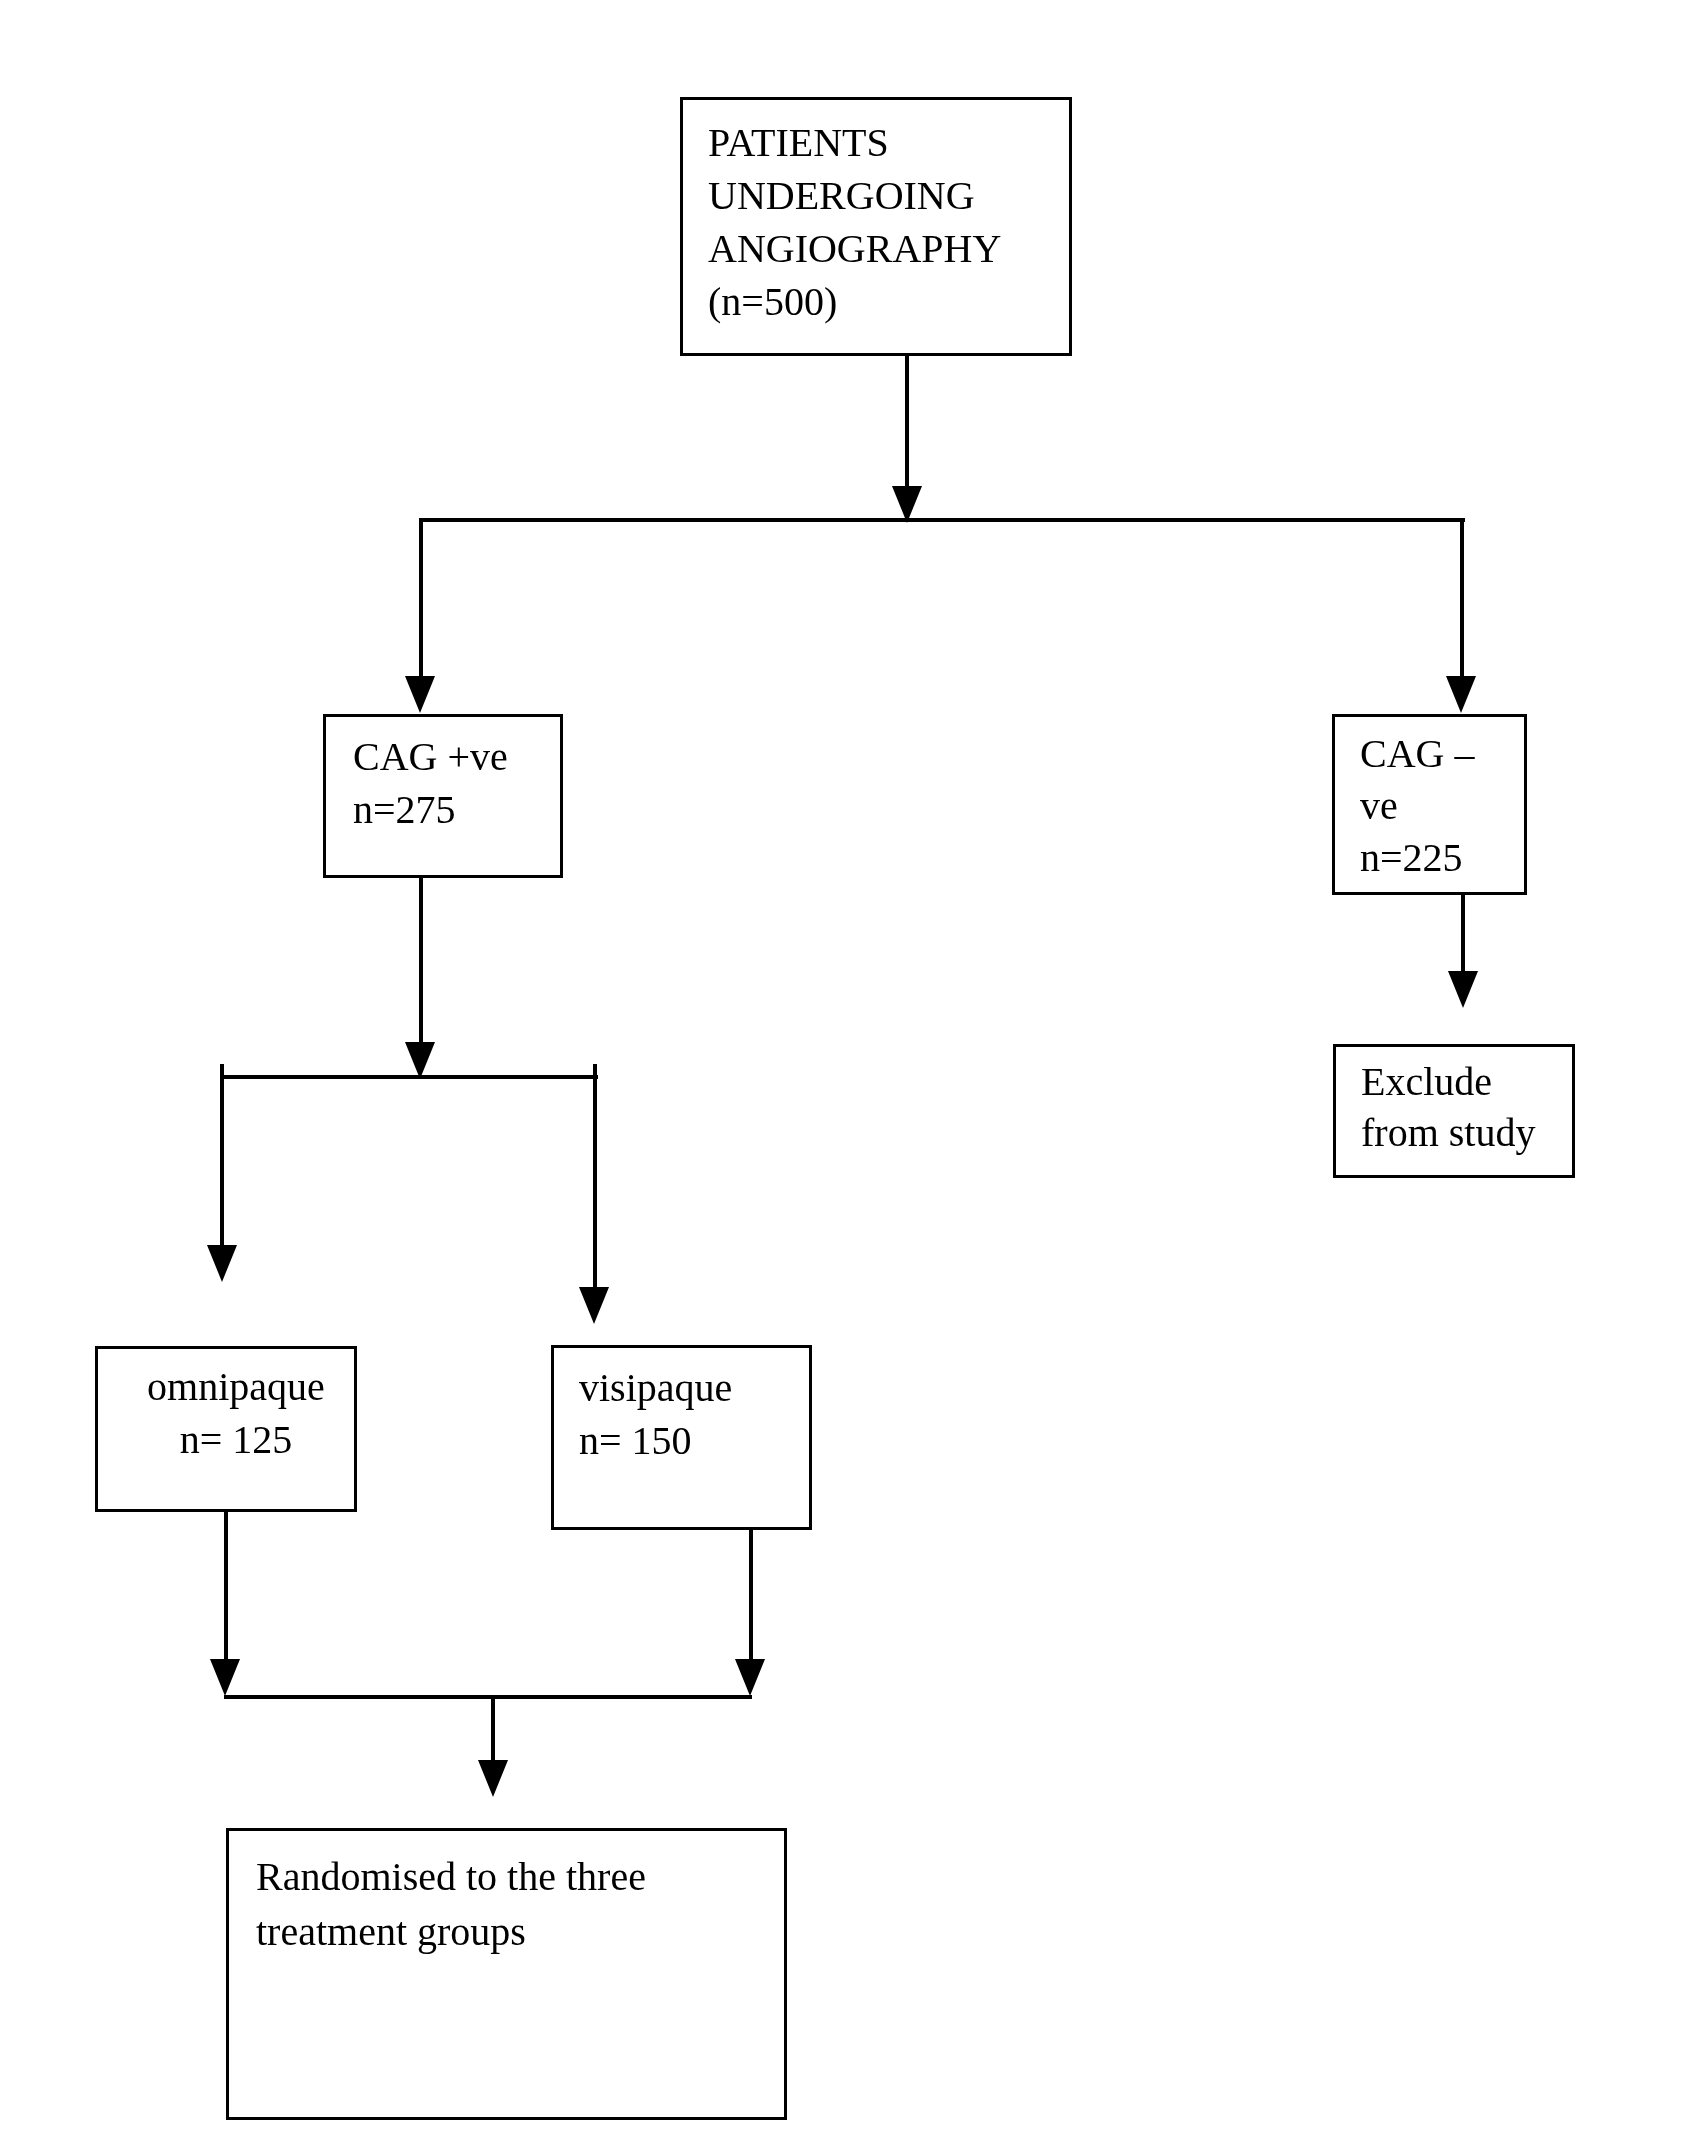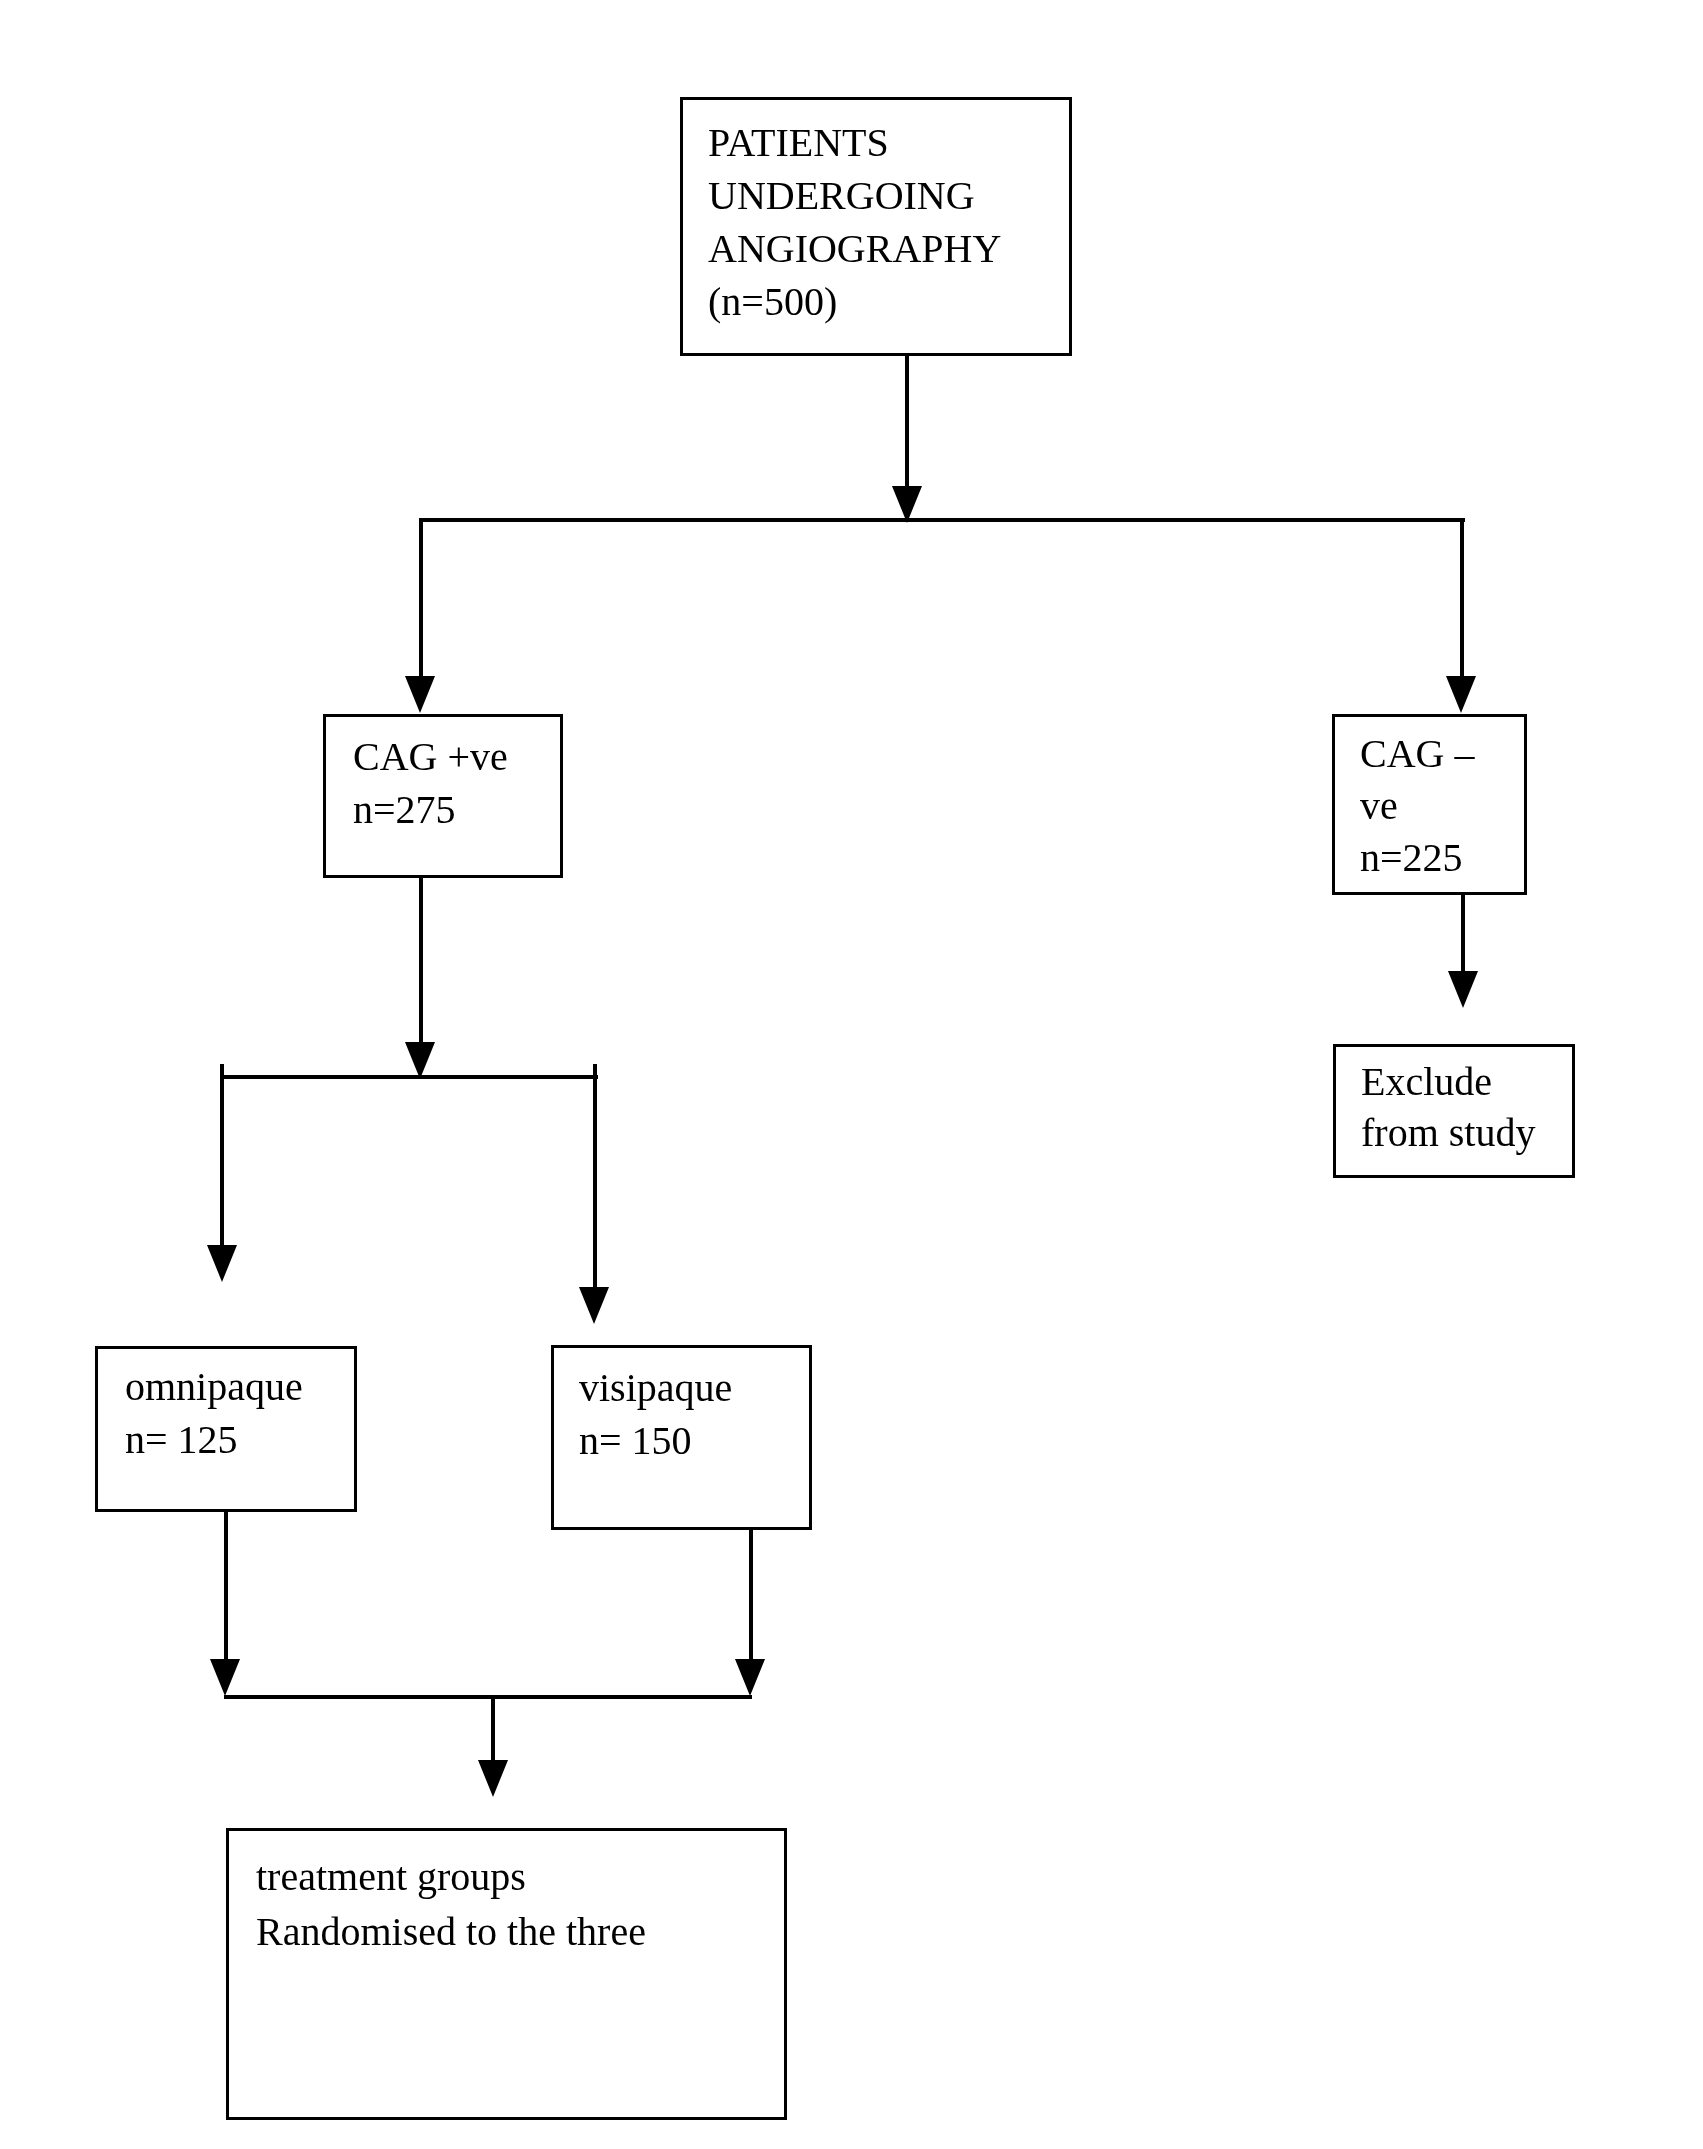--- a/index.html
+++ b/index.html
@@ -30,21 +30,21 @@
     width:0;height:0;
     border-left:15px solid transparent;
     border-right:15px solid transparent;
     border-top:37px solid #000000;
   }
   
   #node-patients  {left:680px;  top:65px;   width:392px; height:259px; padding:16px 9px 0 25px;}
   #node-cagpos    {left:323px;  top:682px;  width:240px; height:164px; padding:12.5px 7.1px 0 27px;}
   #node-cagneg    {left:1332px; top:682px;  width:195px; height:181px; padding:10.7px 5.3px 0 25px; line-height:52px;}
   #node-exclude   {left:1333px; top:1012px; width:242px; height:134px; padding:9px 7.1px 0 25px; line-height:51px;}
-  #node-omnipaque {left:95px;  top:1314px; width:262px; height:166px; padding:10.7px 7.1px 0 27px;}
+  #node-omnipaque {left:95px;  top:1314px; width:262px; height:166px; padding:10.7px 7.1px 0 27px;text-align:center;}
   #node-visipaque {left:551px;  top:1313px; width:261px; height:185px; padding:12.5px 7.1px 0 25px;}
   #node-randomised{left:226px;  top:1796px; width:561px; height:292px; padding:18px 12.5px 0 27px; line-height:55px;}
 </style>
 </head>
 <body>
 
 <div id="canvas">
 
   <div class="node" id="node-patients">
     <span class="tline">PATIENTS</span>
@@ -73,22 +73,22 @@
     <span class="tline">omnipaque</span>
     <span class="tline">n= 125</span>
   </div>
 
   <div class="node" id="node-visipaque">
     <span class="tline">visipaque</span>
     <span class="tline">n= 150</span>
   </div>
 
   <div class="node" id="node-randomised">
+    <span class="tline">Randomised to the three</span>
     <span class="tline">treatment groups</span>
-    <span class="tline">Randomised to the three</span>
   </div>
 
   <div class="vline" style="left:905px;top:323px;height:134px;"></div>
   <div class="arrow-down" style="left:892px;top:454px;"></div>
   <div class="hline" style="left:419px;top:486px;width:1046px;"></div>
 
   <div class="vline" style="left:419px;top:486px;height:162px;"></div>
   <div class="arrow-down" style="left:405px;top:644px;"></div>
 
   <div class="vline" style="left:1460px;top:486px;height:162px;"></div>

